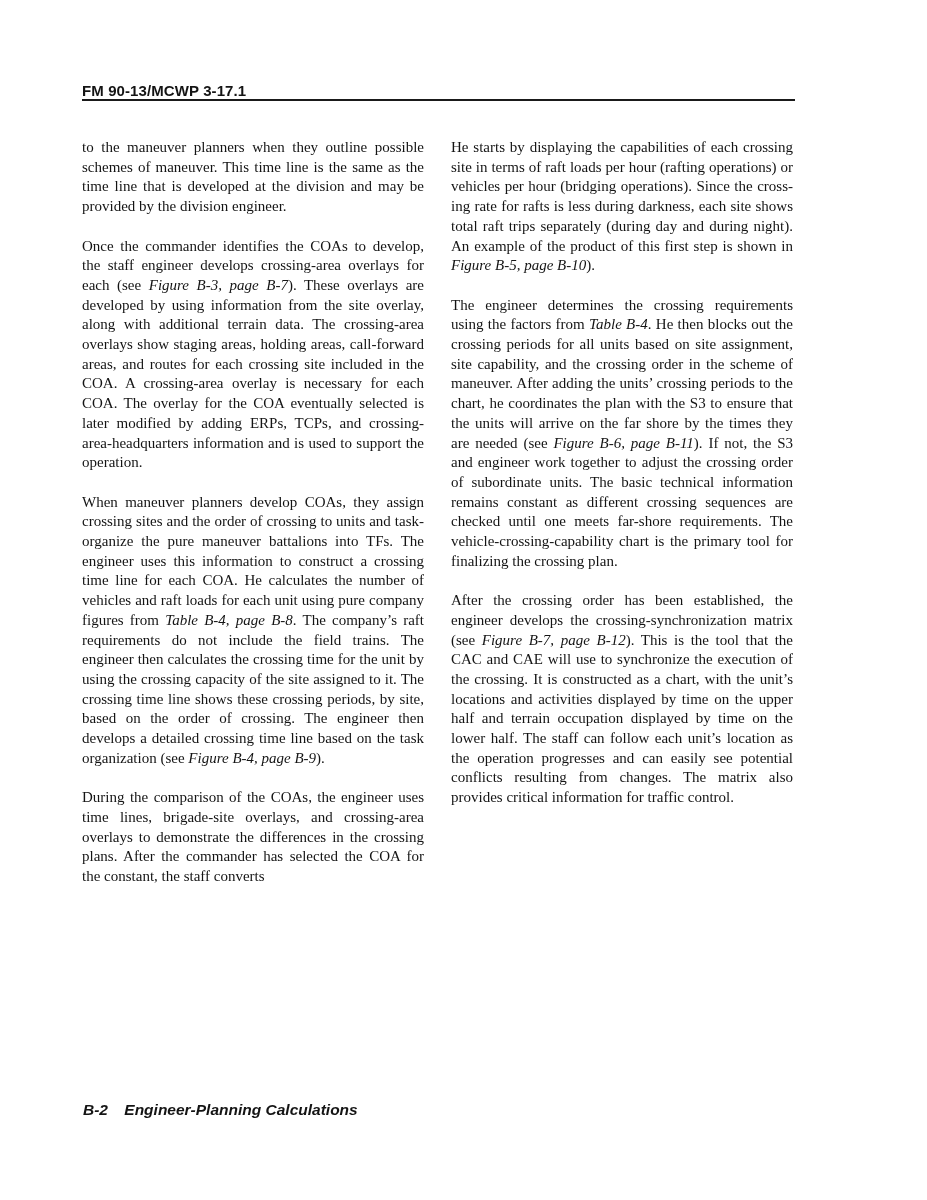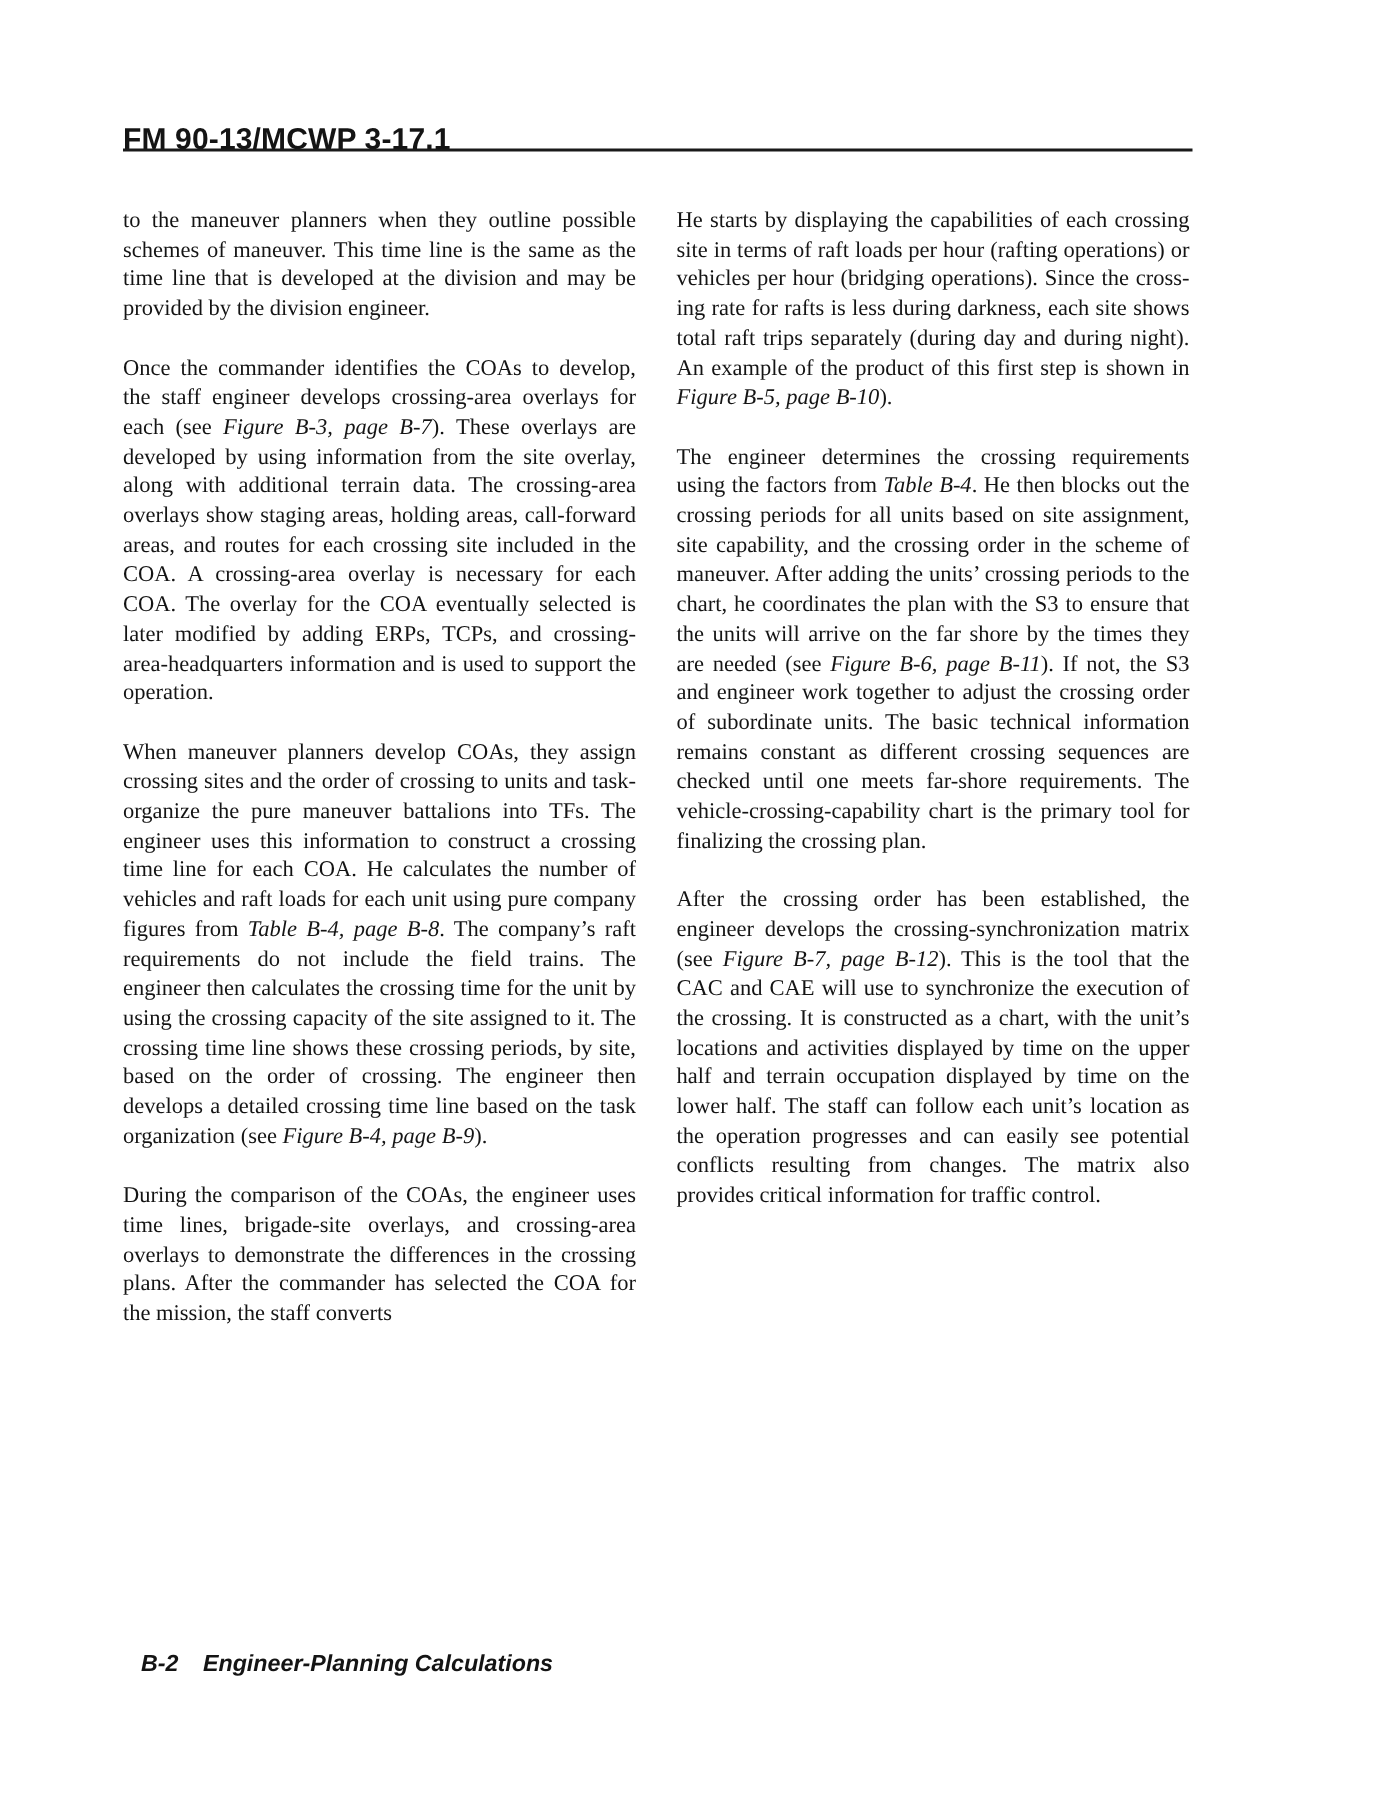--- a/index.html
+++ b/index.html
@@ -1,50 +1,50 @@
 <!DOCTYPE html>
 <html><head>
   <meta charset="utf-8">
   <style>
     html, body { margin: 0; padding: 0; background: #ffffff; }
     body { width: 927px; height: 1200px; position: relative; overflow: hidden; color: #141414; }
     .running-head {
       position: absolute; left: 82px; top: 82px;
-      font-family: "Liberation Sans", sans-serif; font-weight: bold; font-size: 20px;
+      font-family: "Liberation Sans", sans-serif; font-weight: bold; font-size: 15px;
       letter-spacing: 0.1px;
     }
     .head-rule {
       position: absolute; left: 82px; top: 99px; width: 713px; height: 2px; background: #1a1a1a;
     }
     .column {
       position: absolute; top: 138px; width: 342px;
       font-family: "Liberation Serif", serif; font-size: 15px; line-height: 19.7px;
       text-align: justify; hyphens: manual;
     }
     .col-left { left: 82px; }
     .col-right { left: 451px; }
     .para { margin: 0 0 19.7px 0; }
     .para span.ref { font-style: italic; font-family: Liberation Serif, serif; }
     .footer {
-      position: absolute; left: 94px; top: 1101px;
+      position: absolute; left: 83px; top: 1101px;
       font-family: "Liberation Sans", sans-serif; font-weight: bold; font-style: italic; font-size: 15.5px;
     }
     .footer .page-num { margin-right: 12px; }
   </style>
 </head>
 <body>
 
 <div class="running-head">FM 90-13/MCWP 3-17.1</div>
 <div class="head-rule"></div>
 
 <div class="column col-left">
     <p class="para"><span>to the maneuver planners when they outline possible schemes of maneuver. This time line is the same as the time line that is developed at the division and may be pro­vided by the division engineer.</span></p>
     <p class="para"><span>Once the commander identifies the COAs to develop, the staff engineer develops crossing-area overlays for each (see </span><span class="ref">Figure B-3, page B-7</span><span>). These overlays are developed by using information from the site overlay, along with additional terrain data. The crossing-area overlays show staging areas, holding areas, call-forward areas, and routes for each cross­ing site included in the COA. A crossing-area overlay is necessary for each COA. The overlay for the COA eventually selected is later modified by adding ERPs, TCPs, and crossing-area-headquarters infor­mation and is used to support the operation.</span></p>
     <p class="para"><span>When maneuver planners develop COAs, they assign crossing sites and the order of crossing to units and task-organize the pure maneuver battalions into TFs. The engineer uses this information to construct a crossing time line for each COA. He calculates the number of vehicles and raft loads for each unit using pure company figures from </span><span class="ref">Table B-4, page B-8</span><span>. The company’s raft require­ments do not include the field trains. The engineer then calculates the crossing time for the unit by using the crossing capacity of the site assigned to it. The crossing time line shows these crossing periods, by site, based on the order of crossing. The engineer then develops a detailed crossing time line based on the task organization (see </span><span class="ref">Figure B-4, page B-9</span><span>).</span></p>
-    <p class="para"><span>During the comparison of the COAs, the engineer uses time lines, brigade-site over­lays, and crossing-area overlays to demon­strate the differences in the crossing plans. After the commander has selected the COA for the mission, the staff converts</span></p>
+    <p class="para"><span>During the comparison of the COAs, the engineer uses time lines, brigade-site over­lays, and crossing-area overlays to demon­strate the differences in the crossing plans. After the commander has selected the COA for the constant, the staff converts</span></p>
   </div>
 <div class="column col-right">
     <p class="para"><span>He starts by displaying the capabilities of each crossing site in terms of raft loads per hour (rafting operations) or vehicles per hour (bridging operations). Since the cross­ing rate for rafts is less during darkness, each site shows total raft trips separately (during day and during night). An example of the product of this first step is shown in </span><span class="ref">Figure B-5, page B-10</span><span>).</span></p>
     <p class="para"><span>The engineer determines the crossing requirements using the factors from </span><span class="ref">Table B-4</span><span>. He then blocks out the crossing peri­ods for all units based on site assignment, site capability, and the crossing order in the scheme of maneuver. After adding the units’ crossing periods to the chart, he coordinates the plan with the S3 to ensure that the units will arrive on the far shore by the times they are needed (see </span><span class="ref">Figure B-6, page B-11</span><span>). If not, the S3 and engineer work together to adjust the crossing order of subordinate units. The basic technical information remains constant as different crossing sequences are checked until one meets far-shore requirements. The vehicle-crossing-capability chart is the primary tool for finalizing the crossing plan.</span></p>
     <p class="para"><span>After the crossing order has been estab­lished, the engineer develops the crossing-synchronization matrix (see </span><span class="ref">Figure B-7, page B-12</span><span>). This is the tool that the CAC and CAE will use to synchronize the execu­tion of the crossing. It is constructed as a chart, with the unit’s locations and activi­ties displayed by time on the upper half and terrain occupation displayed by time on the lower half. The staff can follow each unit’s location as the operation progresses and can easily see potential conflicts resulting from changes. The matrix also provides critical information for traffic control.</span></p>
   </div>
 
 <div class="footer">
   <span class="page-num">B-2</span>
   <span>Engineer-Planning Calculations</span>

